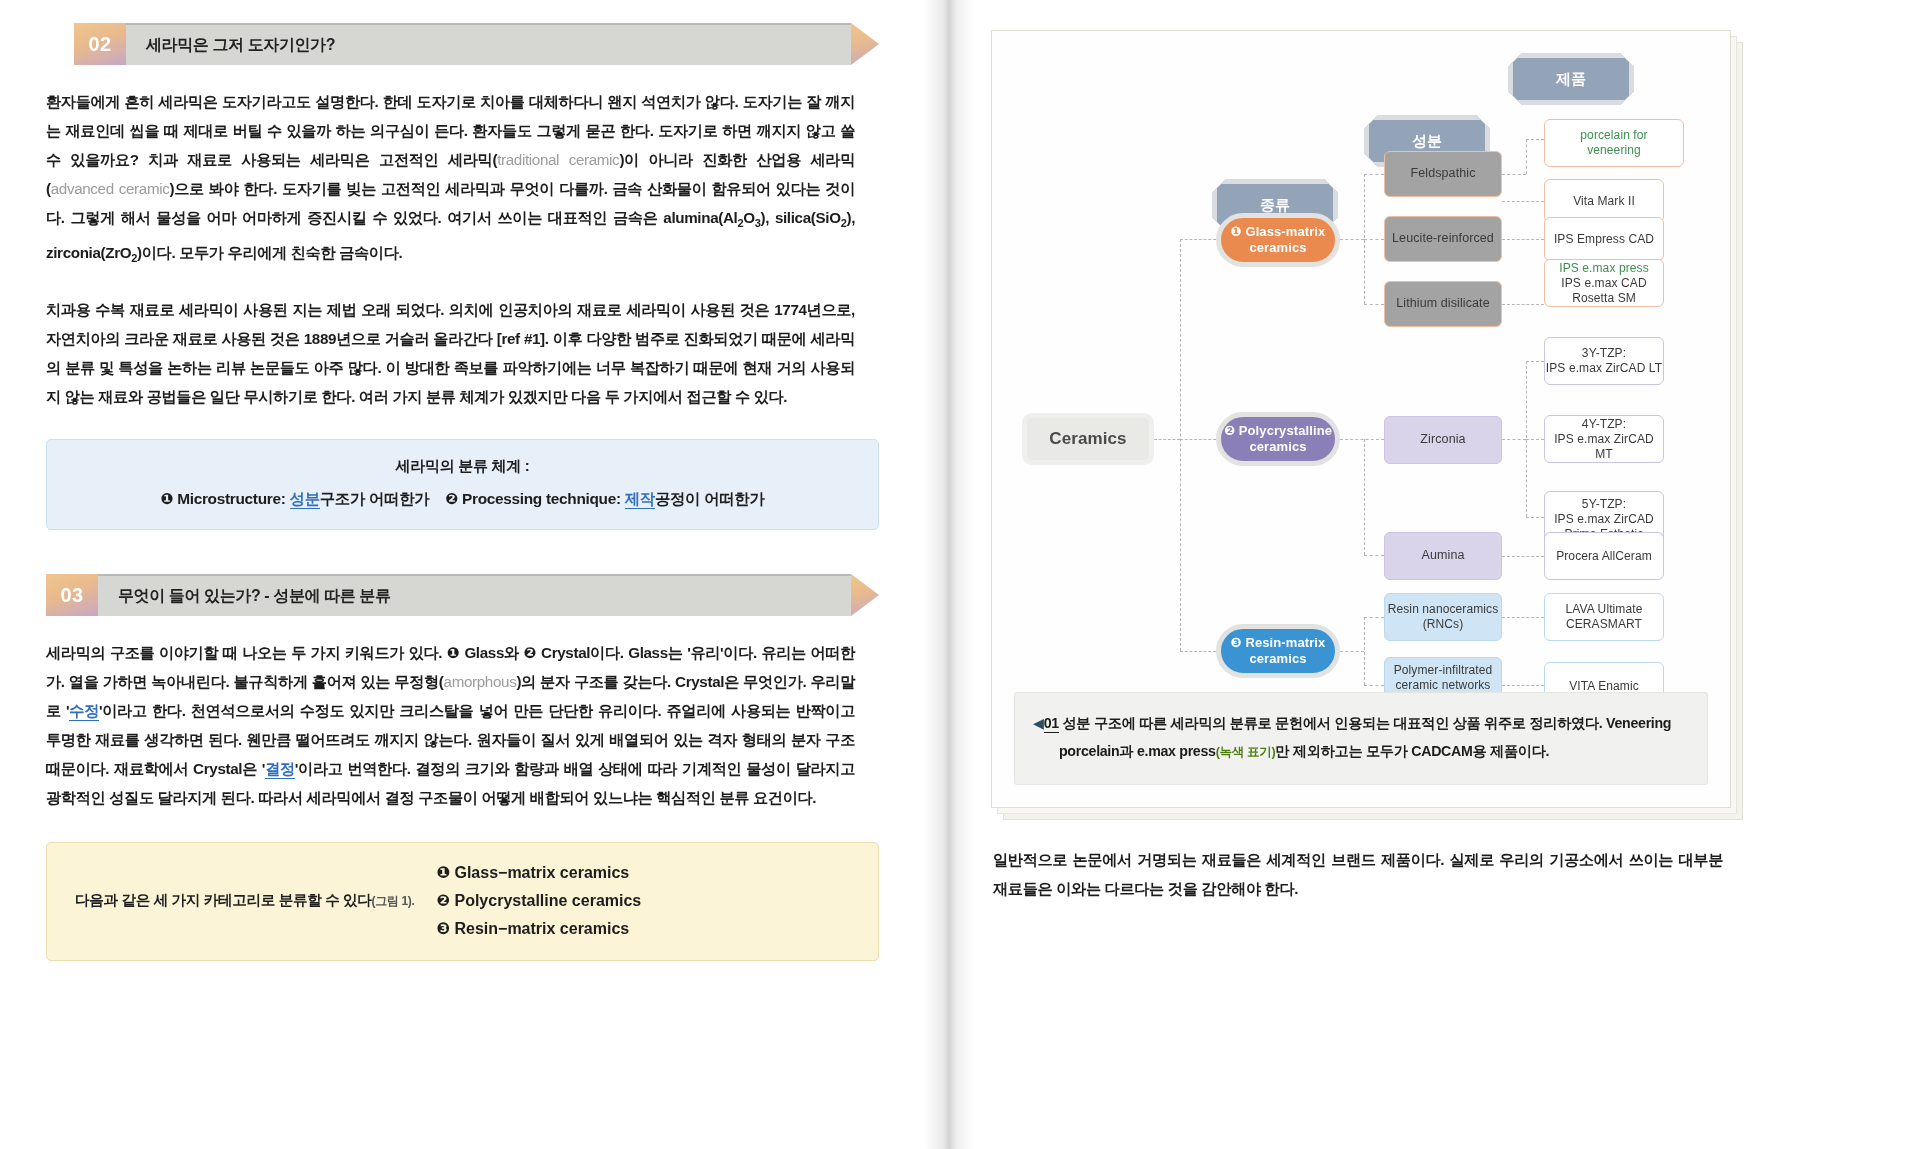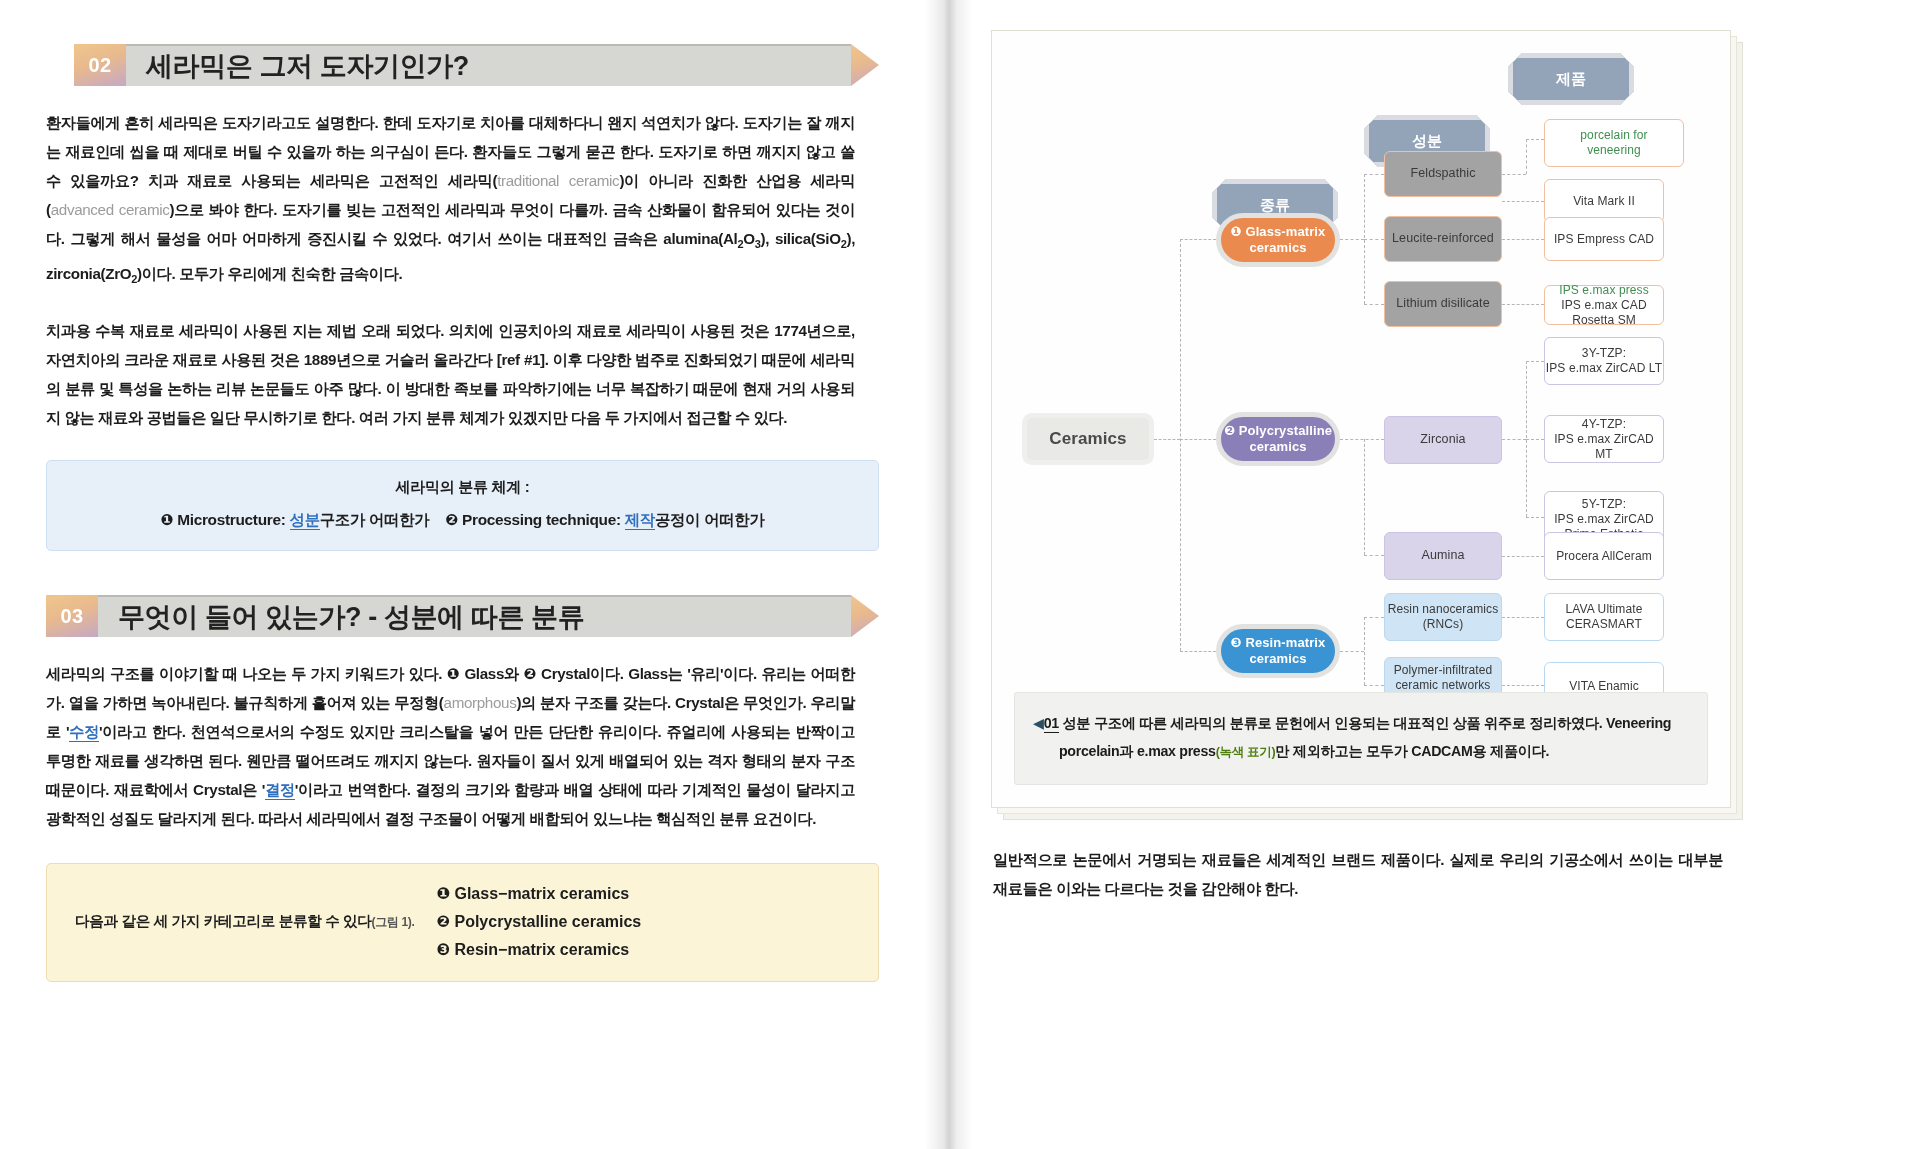--- a/index.html
+++ b/index.html
@@ -30,21 +30,21 @@
     border-top: 2px solid #b9bab5;
   }
   .sec-head .num {
     width: 52px; min-width: 52px; align-self: stretch;
     background: linear-gradient(160deg,#f0c68c 0%,#e8b98e 45%,#c5a8c6 100%);
     color: #fff; font-size: 20px; font-weight: 600;
     display: flex; align-items: center; justify-content: center;
     letter-spacing: .5px;
   }
   .sec-head .title {
-    font-size: 27px; font-weight: 700; color: #222; padding-left: 20px; letter-spacing: -.4px;
+    font-size: 16px; font-weight: 700; color: #222; padding-left: 20px; letter-spacing: -.4px;
   }
   .sec-head .arrow {
     width: 28px; min-width: 28px; align-self: stretch; position: relative; overflow: hidden;
   }
   .sec-head .arrow::before {
     content: ""; position: absolute; inset: 0;
     background: linear-gradient(160deg,#f0c68c 0%,#e8b98e 45%,#c5a8c6 100%);
     clip-path: polygon(0 0, 100% 50%, 0 100%);
   }
 
@@ -140,21 +140,21 @@
 </style>
 </head>
 <body>
 
 <div id="page">
 
   <div class="gutter"></div>
 
   <div class="left-page">
 
-    <div class="sec-head" style="margin-top:44px;padding-left:28px;">
+    <div class="sec-head" style="margin-top:23px;padding-left:28px;">
       <div class="num">02</div>
       <div class="band">
         <span class="title">세라믹은 그저 도자기인가?</span>
       </div>
       <div class="arrow"></div>
     </div>
 
     <p class="para">환자들에게 흔히 세라믹은 도자기라고도 설명한다. 한데 도자기로 치아를 대체하다니 왠지 석연치가 않다. 도자기는 잘 깨지는 재료인데 씹을 때 제대로 버틸 수 있을까 하는 의구심이 든다. 환자들도 그렇게 묻곤 한다. 도자기로 하면 깨지지 않고 쓸 수 있을까요? 치과 재료로 사용되는 세라믹은 고전적인 세라믹(<span class="eng">traditional ceramic</span>)이 아니라 진화한 산업용 세라믹(<span class="eng">advanced</span>
     <span class="eng">ceramic</span>)으로 봐야 한다. 도자기를 빚는 고전적인 세라믹과 무엇이 다를까. 금속 산화물이 함유되어 있다는 것이다. 그렇게 해서 물성을 어마 어마하게 증진시킬 수 있었다. 여기서 쓰이는 대표적인 금속은 <span>alumina</span>(<span>Al</span><span class="sub">2</span><span>O</span><span class="sub">3</span>), <span>silica</span>(<span>SiO</span><span class="sub">2</span>), <span>zirconia</span>(<span>ZrO</span><span class="sub">2</span>)이다. 모두가 우리에게 친숙한 금속이다.</p>
 
@@ -291,21 +291,21 @@
 
           <div class="node n-out green" style="left:552px; top:88px; width:140px; height:48px;">
             <span>porcelain for<br>veneering</span>
           </div>
           <div class="node n-out" style="left:552px; top:148px; width:120px; height:44px;">
             <span>Vita Mark II</span>
           </div>
           <div class="node n-out" style="left:552px; top:186px; width:120px; height:44px;">
             <span>IPS Empress CAD</span>
           </div>
-          <div class="node n-out" style="left:552px; top:254px; width:120px; height:40px;">
+          <div class="node n-out" style="left:552px; top:228px; width:120px; height:48px;">
             <span><span style="color:#3f8f4f;">IPS e.max press</span><br>IPS e.max CAD<br>Rosetta SM</span>
           </div>
           <div class="node n-out lav" style="left:552px; top:306px; width:120px; height:48px;">
             <span>3Y-TZP:<br>IPS e.max ZirCAD LT</span>
           </div>
           <div class="node n-out lav" style="left:552px; top:384px; width:120px; height:48px;">
             <span>4Y-TZP:<br>IPS e.max ZirCAD MT</span>
           </div>
           <div class="node n-out lav" style="left:552px; top:460px; width:120px; height:56px;">
             <span>5Y-TZP:<br>IPS e.max ZirCAD<br>Prime Esthetic</span>

